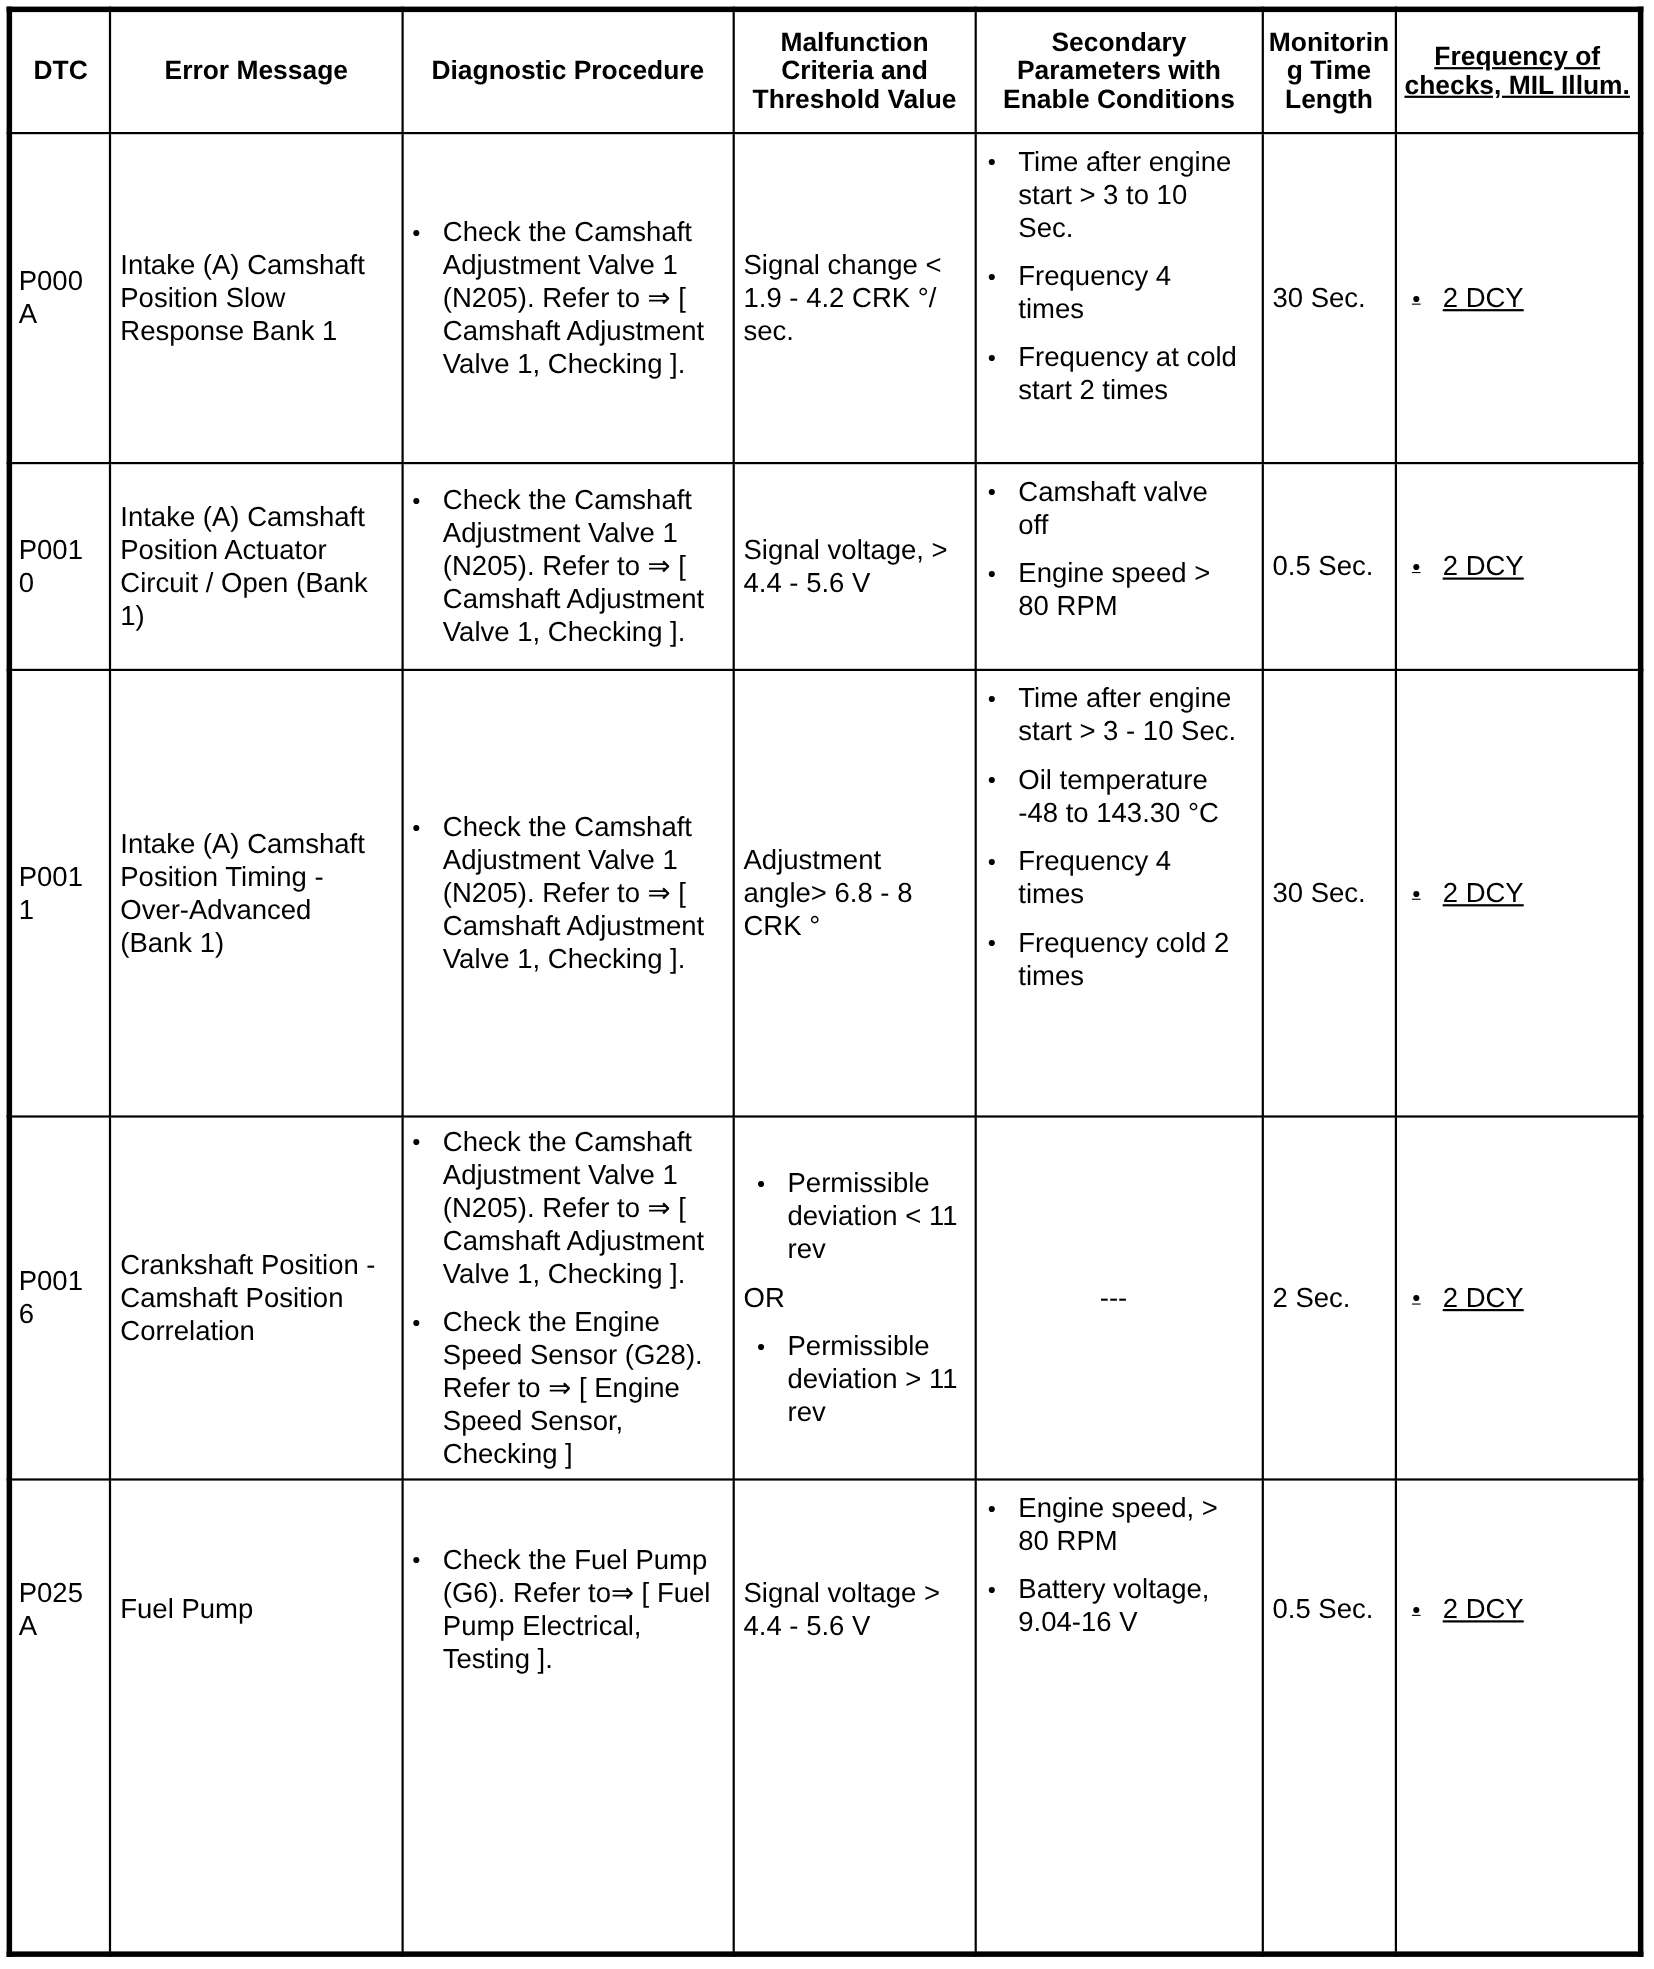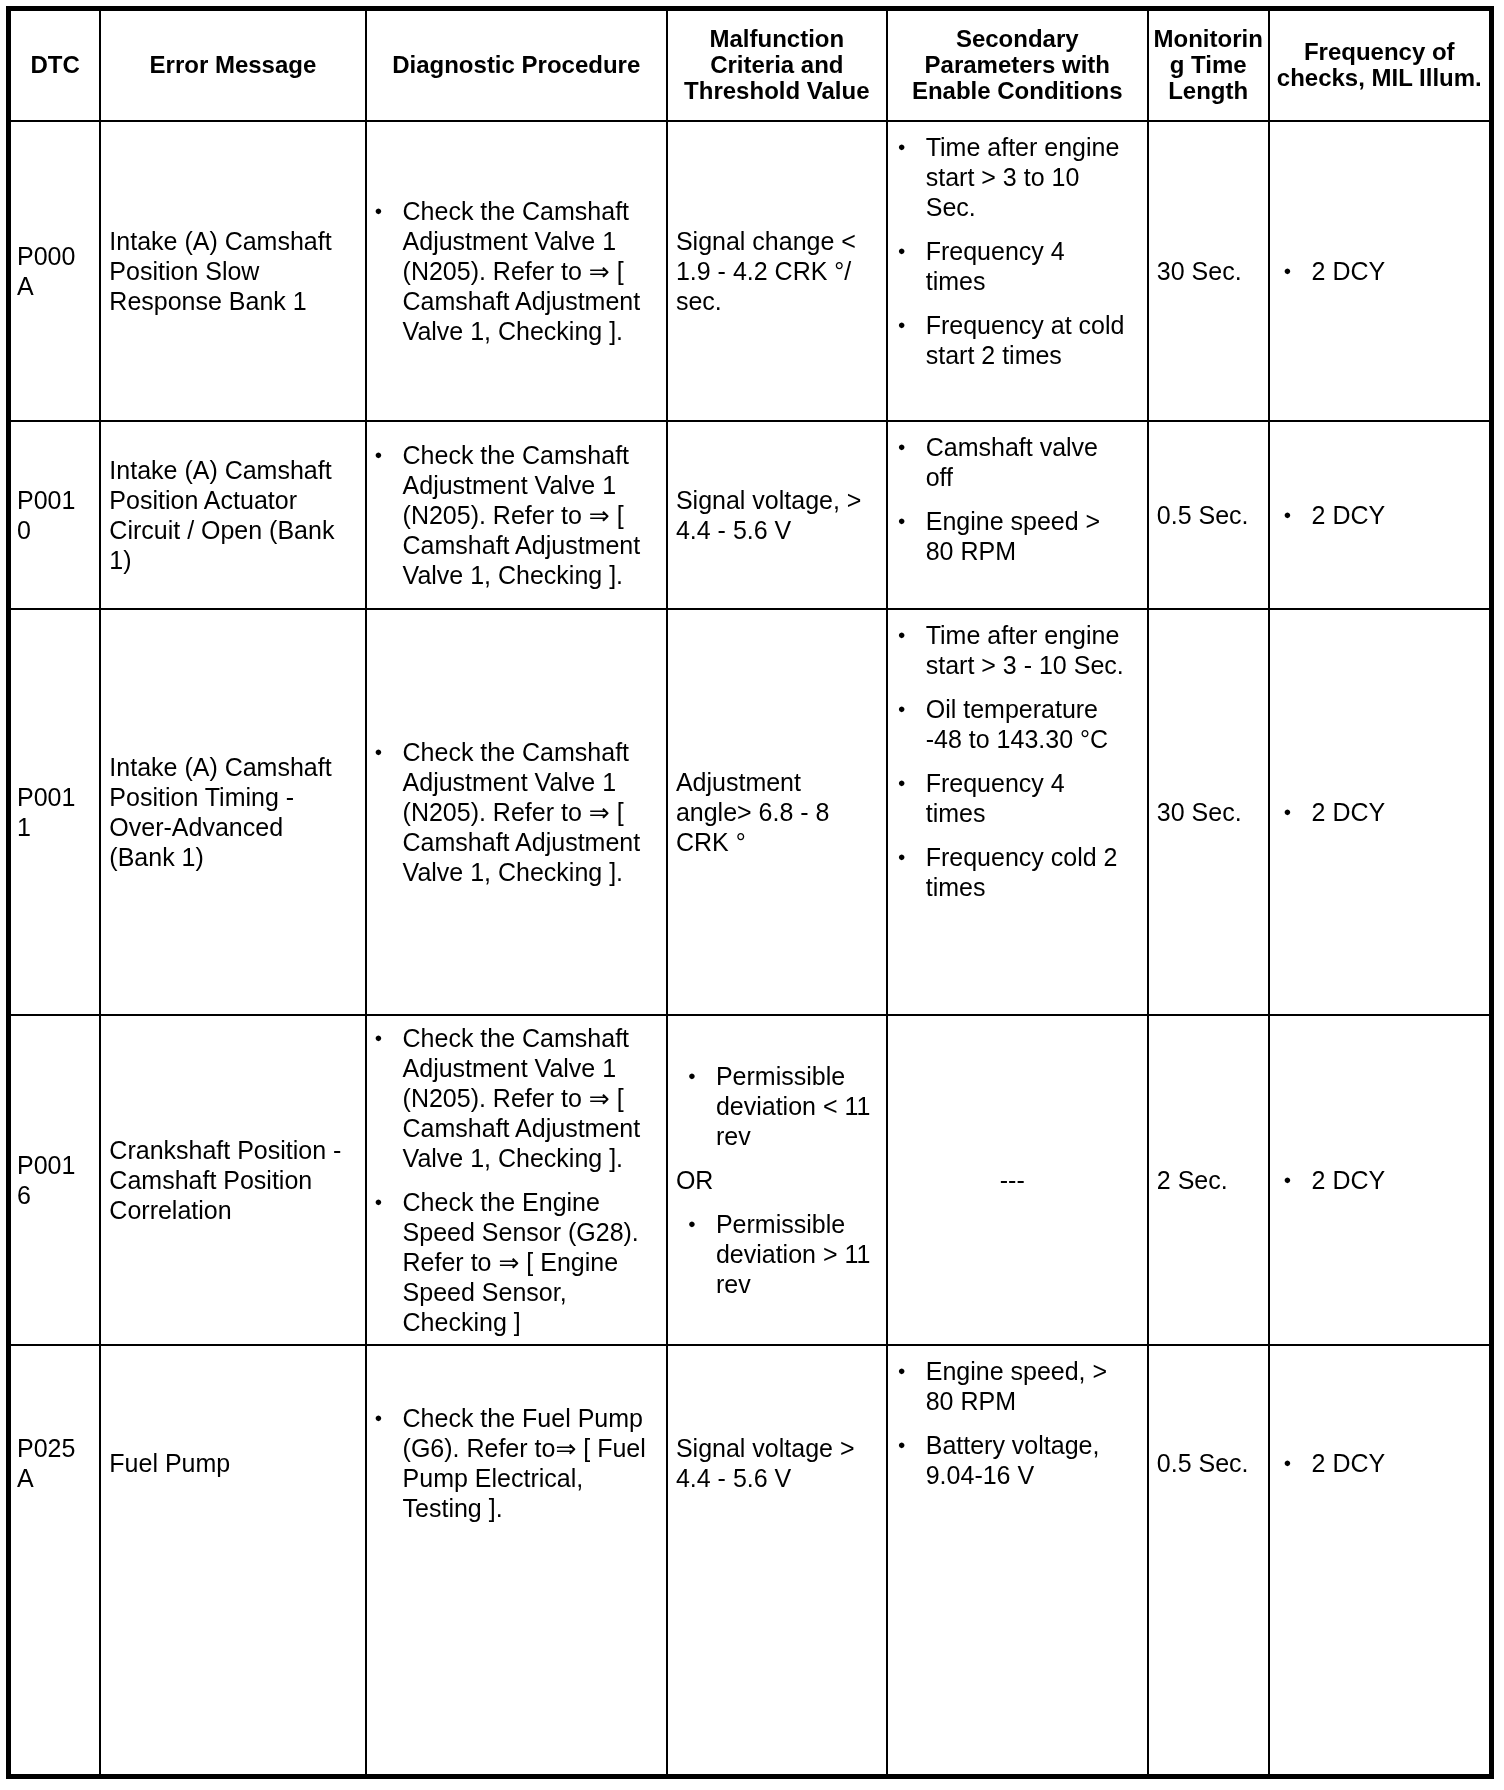--- a/index.html
+++ b/index.html
@@ -42,21 +42,21 @@
   }
   thead tr { height: 112px; }
 
   
   .col-dtc { width: 89px; }
   .col-error-message { width: 257px; }
   .col-diagnostic-procedure { width: 292px; }
   .col-malfunction-criteria { width: 213px; }
   .col-secondary-parameters { width: 253px; }
   .col-monitoring-time { width: 117px; }
-  .col-frequency { width: 216px; }
+  .col-frequency { width: 216px; text-decoration: underline; }
 
   td.col-dtc { padding-left: 6px; padding-right: 19px; }
   td.col-error-message { padding-right: 10px; border-radius: 25px; }
   td.col-diagnostic-procedure { padding-right: 12px; }
   td.col-secondary-parameters {
     vertical-align: top;
     padding-top: 10px;
     padding-left: 10px;
     padding-right: 20px;
   }

